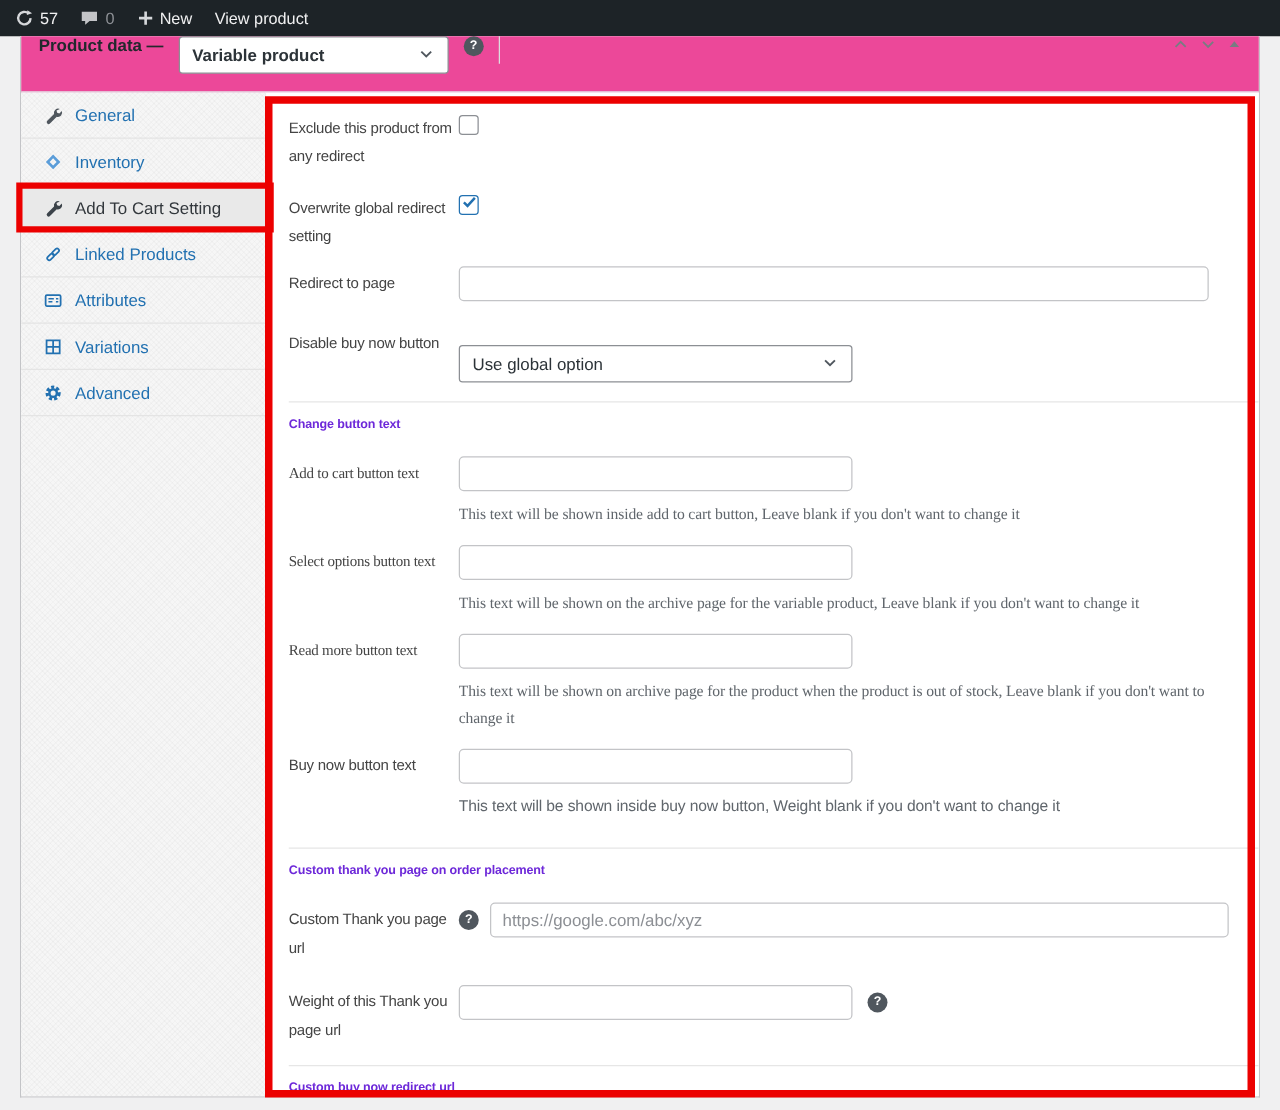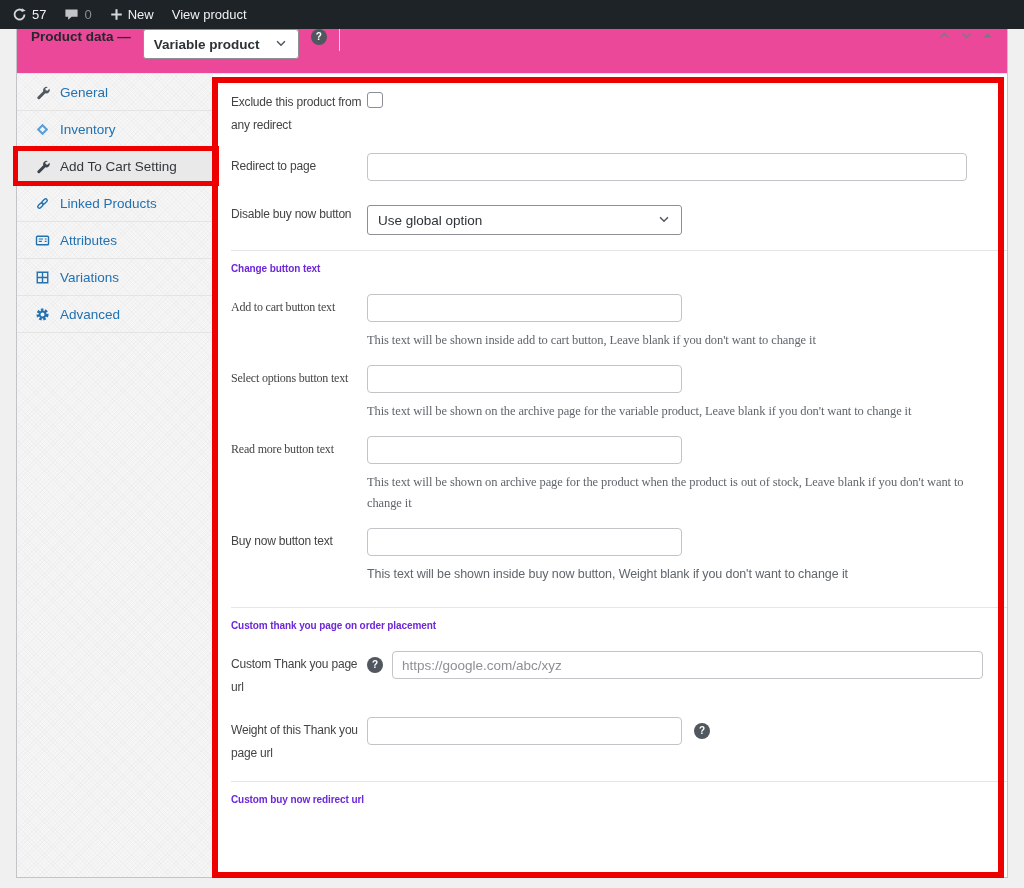--- a/index.html
+++ b/index.html
@@ -24,21 +24,21 @@
   .panel{
     position:absolute; left:16px; top:29px; width:992px; height:849px;
     background:#fff; border:1px solid #c3c4c7; border-top:none;
   }
   .panel-header{
     height:45px; display:flex; align-items:flex-start; padding-left:14px;
     border-bottom:1px solid #e2e4e7; background:#ec4899;
   }
   .panel-title{ font-size:13.5px; font-weight:bold; color:#23282d; margin-right:12px; }
   .type-select{
-    width:156px; height:30px; border:1px solid #8c8f94; border-radius:3px;
+    width:216px; height:30px; border:1px solid #8c8f94; border-radius:3px;
     display:flex; align-items:center; justify-content:space-between;
     padding:0 10px; font-size:13.5px; font-weight:bold; color:#2c3338;
     background:#fff; cursor:pointer;
   }
   .hdr-help{ margin-left:12px; }
   .hdr-sep{ width:1px; height:22px; background:#dcdcde; margin-left:12px; }
   .hdr-controls{ margin-left:auto; display:flex; align-items:center; gap:9px; padding-right:14px; }
   .hdr-controls .ctl{ cursor:pointer; display:flex; align-items:center; }
   
   .help-icon{
@@ -82,21 +82,21 @@
   input[type=text]::placeholder{ color:#8c8f94; opacity:1; }
   .w-short{ width:315px; }
   .w-wide{ width:600px; }
   .w-flex{ width:100%; }
   .url-wrap{ display:flex; align-items:center; gap:9px; padding-right:24px; }
   .url-wrap .help-icon{ margin-top:0; }
   .sel{
     width:315px; height:30px; border:1px solid #8c8f94; border-radius:3px;
     display:flex; align-items:center; justify-content:space-between;
     padding:0 10px; font-size:13.5px; color:#2c3338; background:#fff; cursor:pointer;
-    margin-top:6px;
+    margin-top:17px;
   }
   .fhelp{
     margin-top:8px; font-size:12.5px; letter-spacing:-0.1px; color:#60666c;
     line-height:21px; max-width:628px;
   }
   .sect{ border-top:1px solid #e6e6e6; margin-right:0; padding-top:12px; }
   .sect-h{ font-size:10px; font-weight:700; color:#6d28d9; letter-spacing:-0.1px; margin-bottom:18px; }
   
   .mb14{ margin-bottom:14px; } .mb10{ margin-bottom:10px; } .mb18{ margin-bottom:18px; }
   .mb12{ margin-bottom:12px;font-family:Liberation Serif, serif; } .mb16{ margin-bottom:16px; } .mb22{ margin-bottom:22px; }
@@ -242,20 +242,32 @@
 
     <div class="content">
 
       <div class="row mb14">
         <div class="row-label">Exclude this product from any redirect</div>
         <div class="ctrl">
           <div class="checkbox"></div>
         </div>
       </div>
 
+      <div class="row mb10">
+        <div class="row-label">Overwrite global redirect setting</div>
+        <div class="ctrl">
+          <div class="checkbox checked">
+            <span>
+              <svg width="13" height="13" viewBox="0 0 16 16">
+                  <path d="M2.6 8.4 6.2 12 13.4 4" fill="none" stroke="#2271b1" stroke-width="2.4"></path>
+                </svg>
+            </span>
+          </div>
+        </div>
+      </div>
 
       <div class="row mb18">
         <div class="row-label">Redirect to page</div>
         <div class="ctrl" style="padding-top:2px;">
           <input type="text" class="w-wide" value="" style="">
         </div>
       </div>
 
       <div class="row">
         <div class="row-label">Disable buy now button</div>

